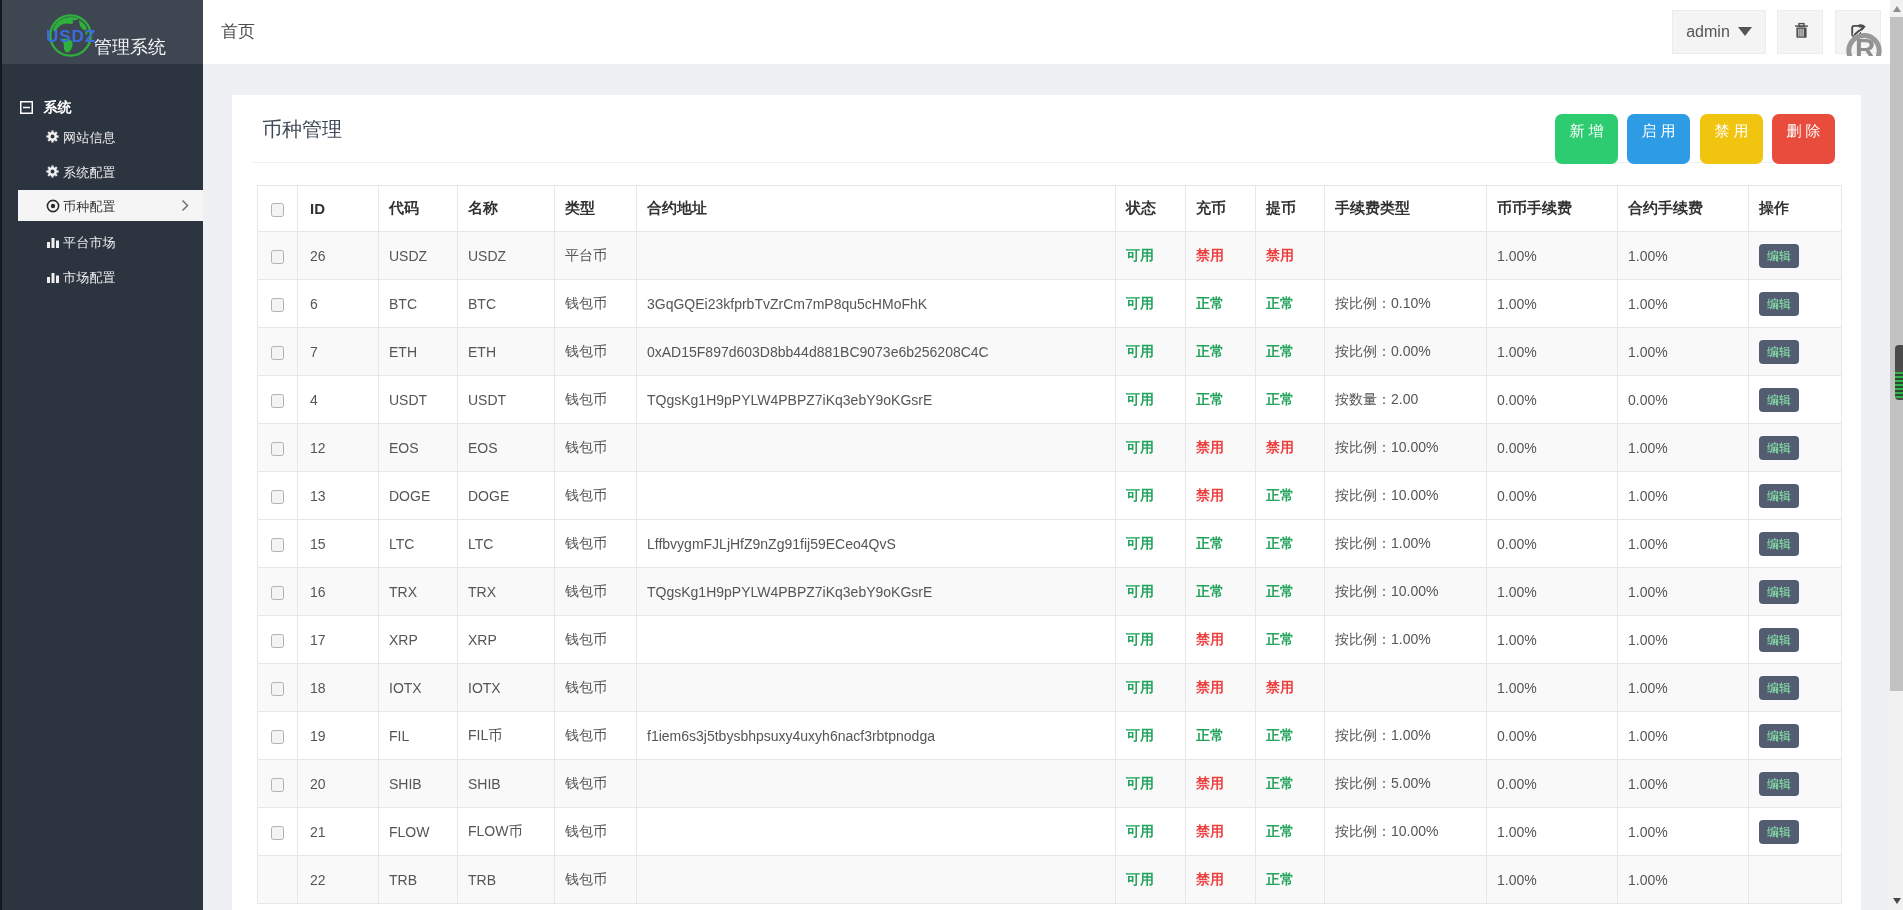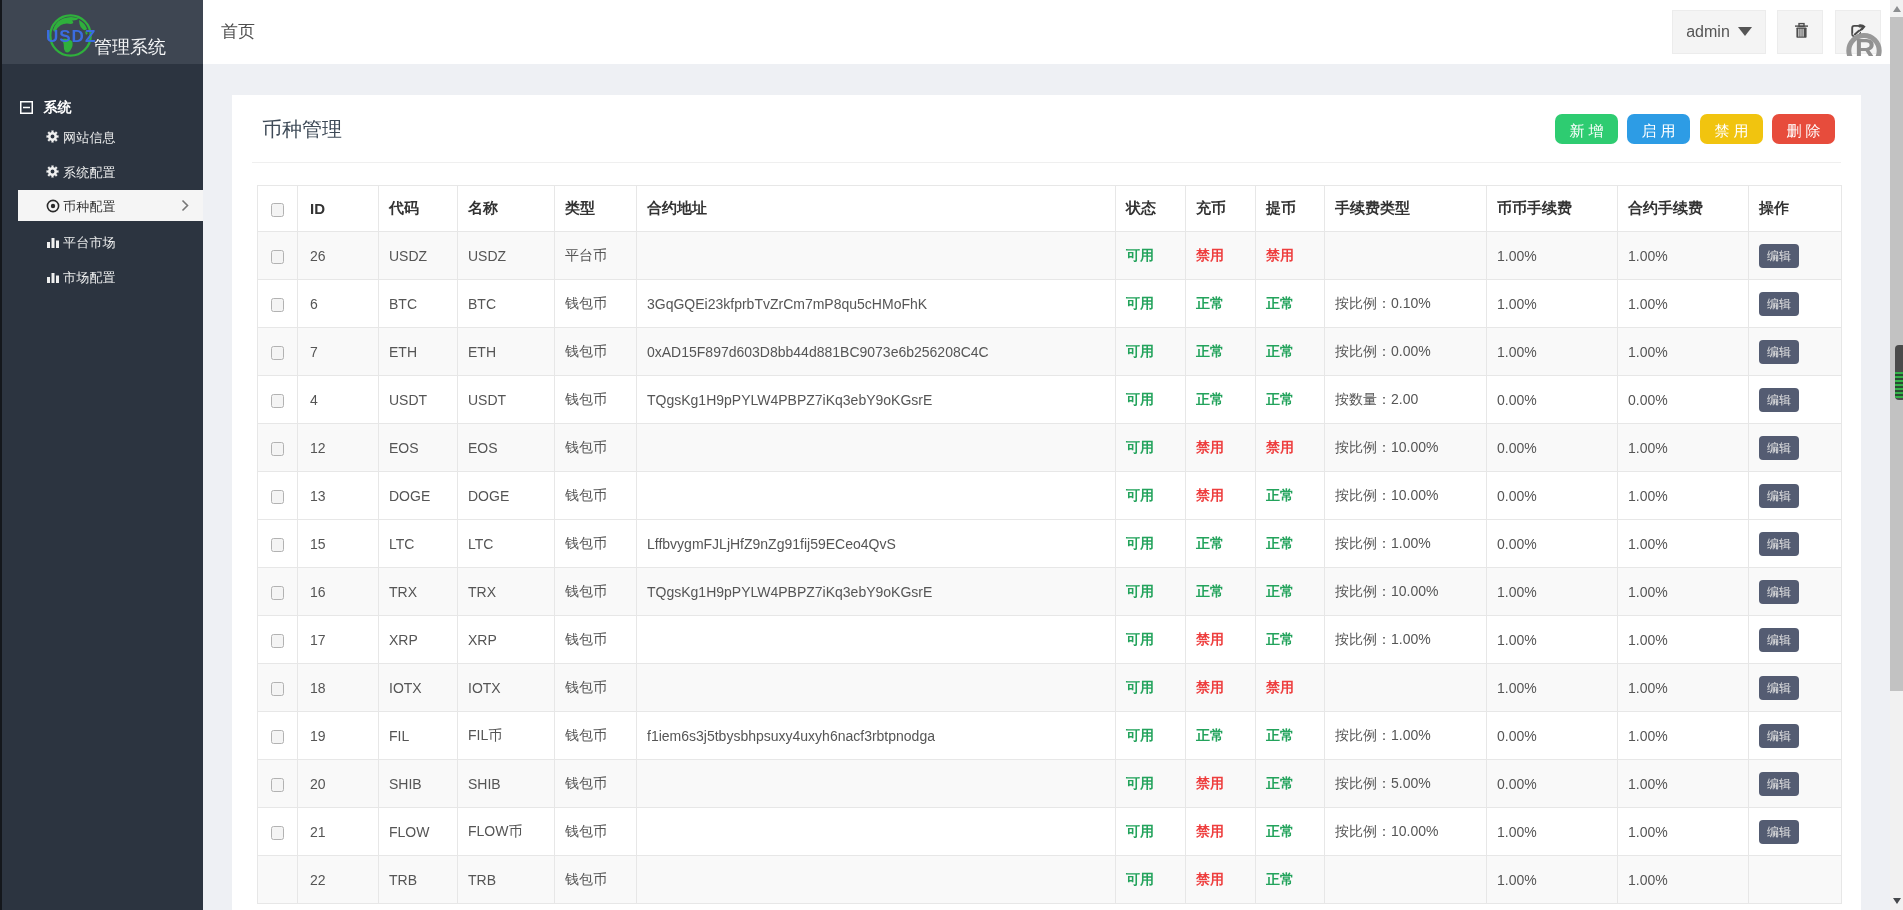--- a/index.html
+++ b/index.html
@@ -26,37 +26,37 @@
 .hbtn { position:absolute; top:10px; height:44px; background:#f4f4f4; border:1px solid #ececec; }
 #btn-admin { left:1469px; width:94px; font-size:16px; color:#555; text-align:center; line-height:42px; }
 #btn-admin .caret { display:inline-block; width:0; height:0; border-left:7px solid transparent; border-right:7px solid transparent; border-top:9px solid #555; margin-left:8px; vertical-align:1px;}
 #btn-trash { left:1574px; width:46px; }
 #btn-share { left:1632px; width:46px; }
 #rlogo { position:absolute; left:1845px; top:33px; z-index:40; }
 #content { position:absolute; left:203px; top:64px; width:1687px; height:846px; background:#eef0f4; }
 #card { position:absolute; left:232px; top:95px; width:1629px; height:815px; background:#fff; }
 #card h1 { position:absolute; left:30px; top:21px; font-size:20px; font-weight:normal; color:#3e4a57; }
 #divider { position:absolute; left:20px; top:67px; width:1589px; height:1px; background:#efefef; }
-.abtn { position:absolute; top:19px; width:63px; height:30px; border-radius:7px; color:#fff; font-size:15px; text-align:center; line-height:33px; }
+.abtn { position:absolute; top:19px; width:63px; height:50px; border-radius:7px; color:#fff; font-size:15px; text-align:center; line-height:33px; }
 #b1 { left:1323px; background:#2ecc71; }
 #b2 { left:1395px; background:#2d9ce5; }
 #b3 { left:1468px; background:#f1c40f; }
 #b4 { left:1540px; background:#e74c3c; }
 #tblwrap { position:absolute; left:25px; top:90px; }
 table { border-collapse:collapse; table-layout:fixed; width:1584px; }
 td,th { border:1px solid #e7e7e7; font-size:14px; color:#555; padding:0 0 0 10px; text-align:left; vertical-align:middle; overflow:hidden; white-space:nowrap; }
 th { height:46px; color:#333; font-size:15px; }
 td { height:48px; }
 tr.stripe td { background:#f9f9f9; }
 tr.hl td { background:#fdf8e3; }
 td.c, th.c { padding:0; text-align:center; }
 .cb { display:inline-block; width:13.5px; height:13.5px; background:#f4f4f4; border:1px solid #b2b2b2; border-radius:2.5px; vertical-align:middle; }
 .g { color:#23a35c; font-weight:bold; }
 .r { color:#ee3e3e; font-weight:bold; }
-.ebtn { display:inline-block; width:40px; height:24px; background:#545c72; border-radius:4px; color:#e5e5e5; font-size:12px; text-align:center; line-height:24px; }
+.ebtn { display:inline-block; width:40px; height:24px; background:#545c72; border-radius:4px; color:#86efac; font-size:12px; text-align:center; line-height:24px; }
 #scrollbar { position:absolute; left:1890px; top:0; width:13px; height:910px; background:#f1f1f1; z-index:70; }
 #sthumb { position:absolute; left:0; top:17px; width:13px; height:674px; background:#c2c2c2; }
 #sb-up { position:absolute; left:3px; top:6px; width:0; height:0; border-left:4px solid transparent; border-right:4px solid transparent; border-bottom:6px solid #8c8e90; }
 #sb-dn { position:absolute; left:3px; top:898px; width:0; height:0; border-left:4px solid transparent; border-right:4px solid transparent; border-top:6px solid #46494c; }
 #rec { position:absolute; left:1895px; top:345px; width:11px; height:55px; background:#4a4a4a; border-radius:4px; z-index:80; overflow:hidden; }
 #rec .stripes { position:absolute; left:0; bottom:2px; width:11px; height:26px; background:repeating-linear-gradient(to bottom,#35b34a 0,#35b34a 2px,#2a4a33 2px,#2a4a33 4px); }
 </style>
 </head>
 <body>
 <div id="sidebar">

